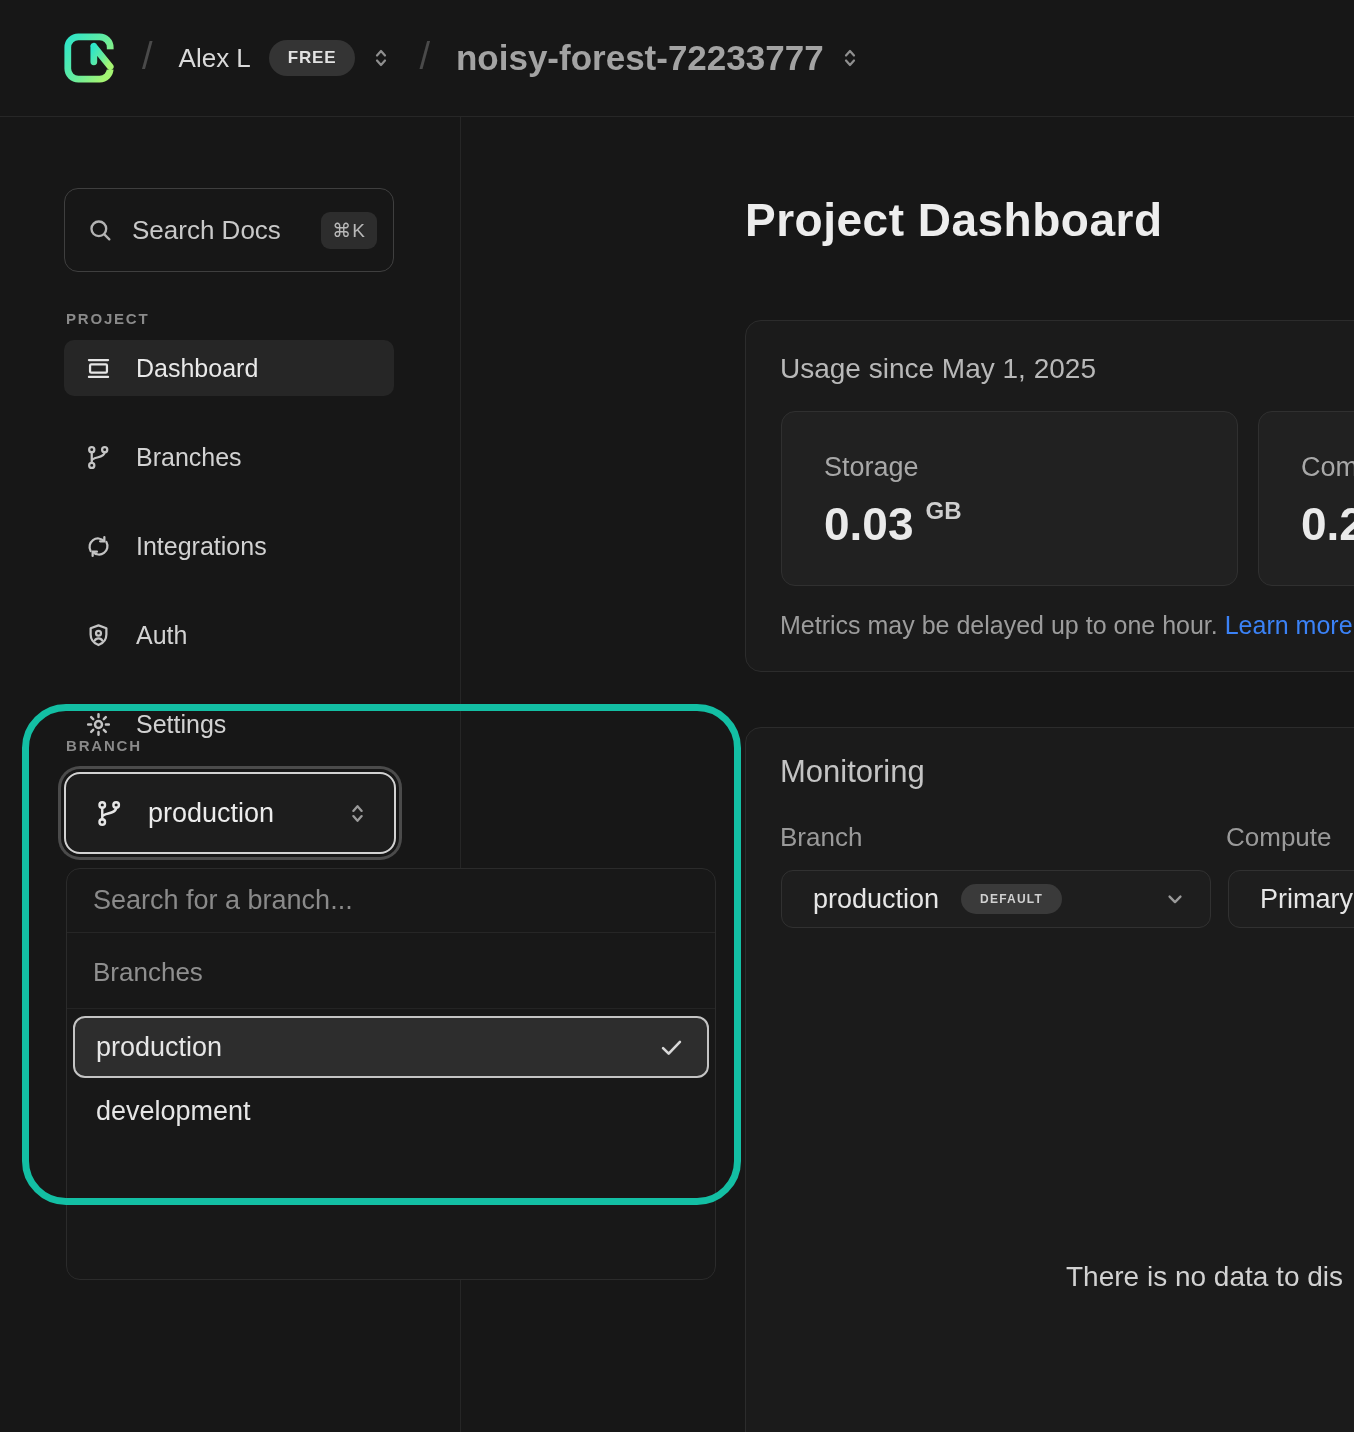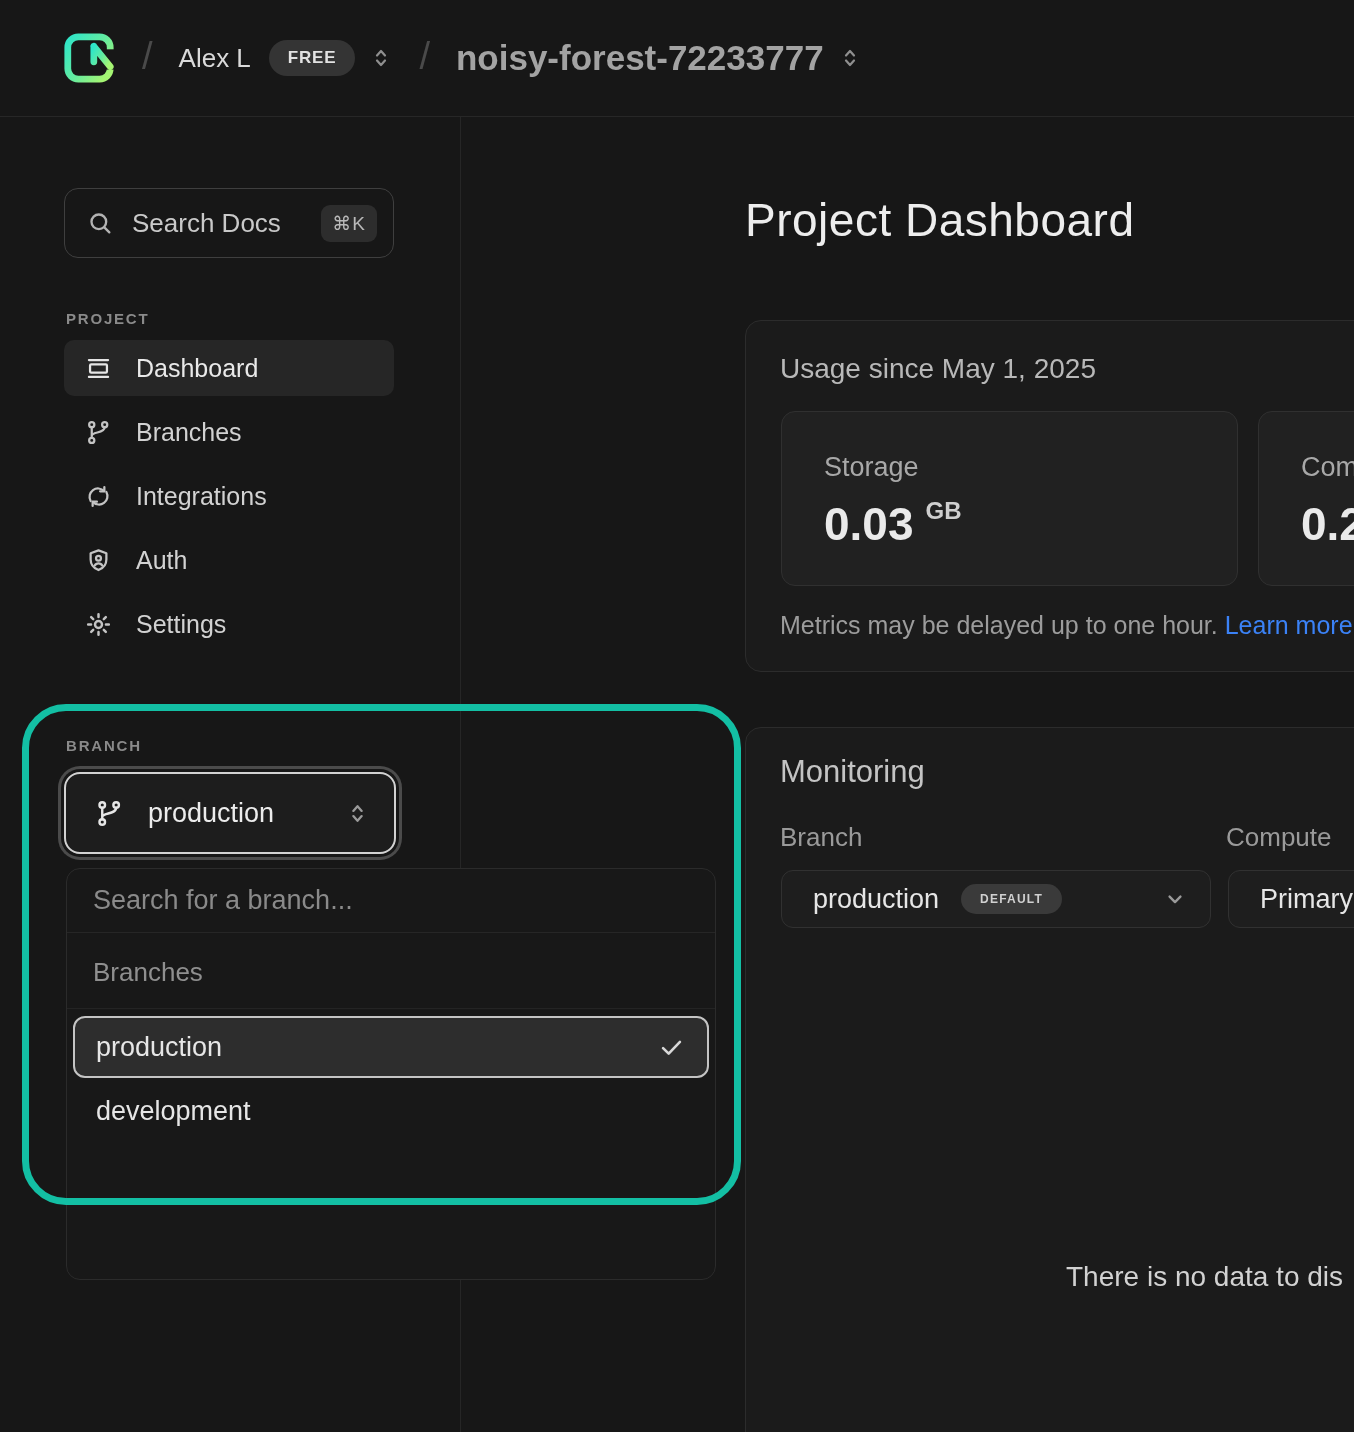--- a/index.html
+++ b/index.html
@@ -25,35 +25,35 @@
     margin-left:18px; background:#343434; color:#e2e2e2;
     font-size:17px; font-weight:700; letter-spacing:.8px;
     padding:8px 19px; border-radius:999px;
   }
   .chev-updown { margin-left:14px; }
 
   
   .v-divider { position:absolute; left:460px; top:117px; width:1px; height:1315px; background:#262626; z-index:1; }
 
   .search-docs {
-    position:absolute; left:64px; top:188px; width:330px; height:70px;
+    position:absolute; left:64px; top:188px; width:330px; height:84px;
     border:1.5px solid #3f3f3f; border-radius:14px;
     display:flex; align-items:center; padding:0 16px 0 21px; cursor:pointer;
     background:transparent;
   }
   .search-docs .lbl { font-size:26px; color:#c9c9c9; margin-left:18px; flex:1; }
   .kbd {
     background:#2d2d2d; color:#b9b9b9; border-radius:9px;
     font-size:19px; padding:7px 11px; letter-spacing:1px;
   }
   .side-section {
     position:absolute; left:66px; font-size:15px; font-weight:700;
     letter-spacing:1.8px; color:#8a8a8a;
   }
-  .nav { position:absolute; left:64px; top:340px; width:330px; display:flex; flex-direction:column; gap:8px; }
+  .nav { position:absolute; left:64px; top:340px; width:330px; display:flex; flex-direction:column; gap:33px; }
   .nav-item {
     height:56px; border-radius:10px; display:flex; align-items:center;
     padding-left:21px; cursor:pointer; color:#d2d2d2;
   }
   .nav-item.active { background:#262626; color:#e9e9e9; }
   .nav-item .lbl { font-size:25px; margin-left:24px; font-weight:500; }
 
   
   .branch-trigger {
     position:absolute; left:64px; top:772px; width:332px; height:82px;
@@ -86,21 +86,21 @@
   .opt .lbl { flex:1; }
 
   
   .annotation {
     position:absolute; left:22px; top:704px; width:719px; height:501px;
     border:7px solid #13BFA4; border-radius:44px; z-index:20; pointer-events:none;
   }
 
   
   .page-title {
-    position:absolute; left:745px; top:193px; font-size:46px; font-weight:400; color:#ededed;
+    position:absolute; left:745px; top:193px; font-size:46px; font-weight:700; color:#ededed;
     letter-spacing:.5px;
   }
   .card {
     position:absolute; background:#1b1b1b; border:1px solid #2c2c2c; border-radius:16px;
   }
   .usage-card { left:745px; top:320px; width:690px; height:352px; }
   .usage-title { position:absolute; left:34px; top:32px; font-size:28px; color:#b8b8b8; }
   .metric-card {
     position:absolute; top:90px; width:457px; height:175px;
     background:#212121; border:1px solid #303030; border-radius:14px; padding:40px 0 12px 42px;

